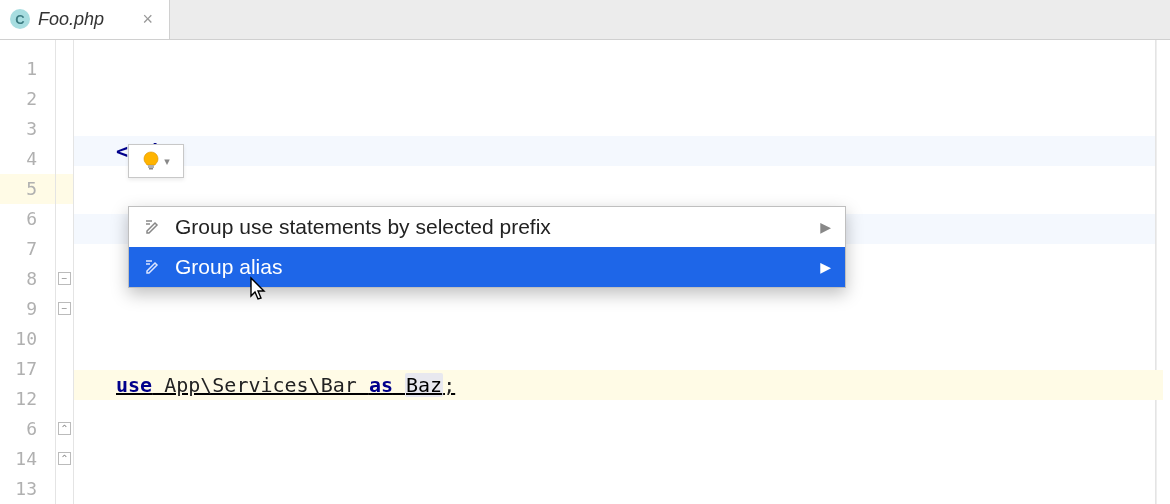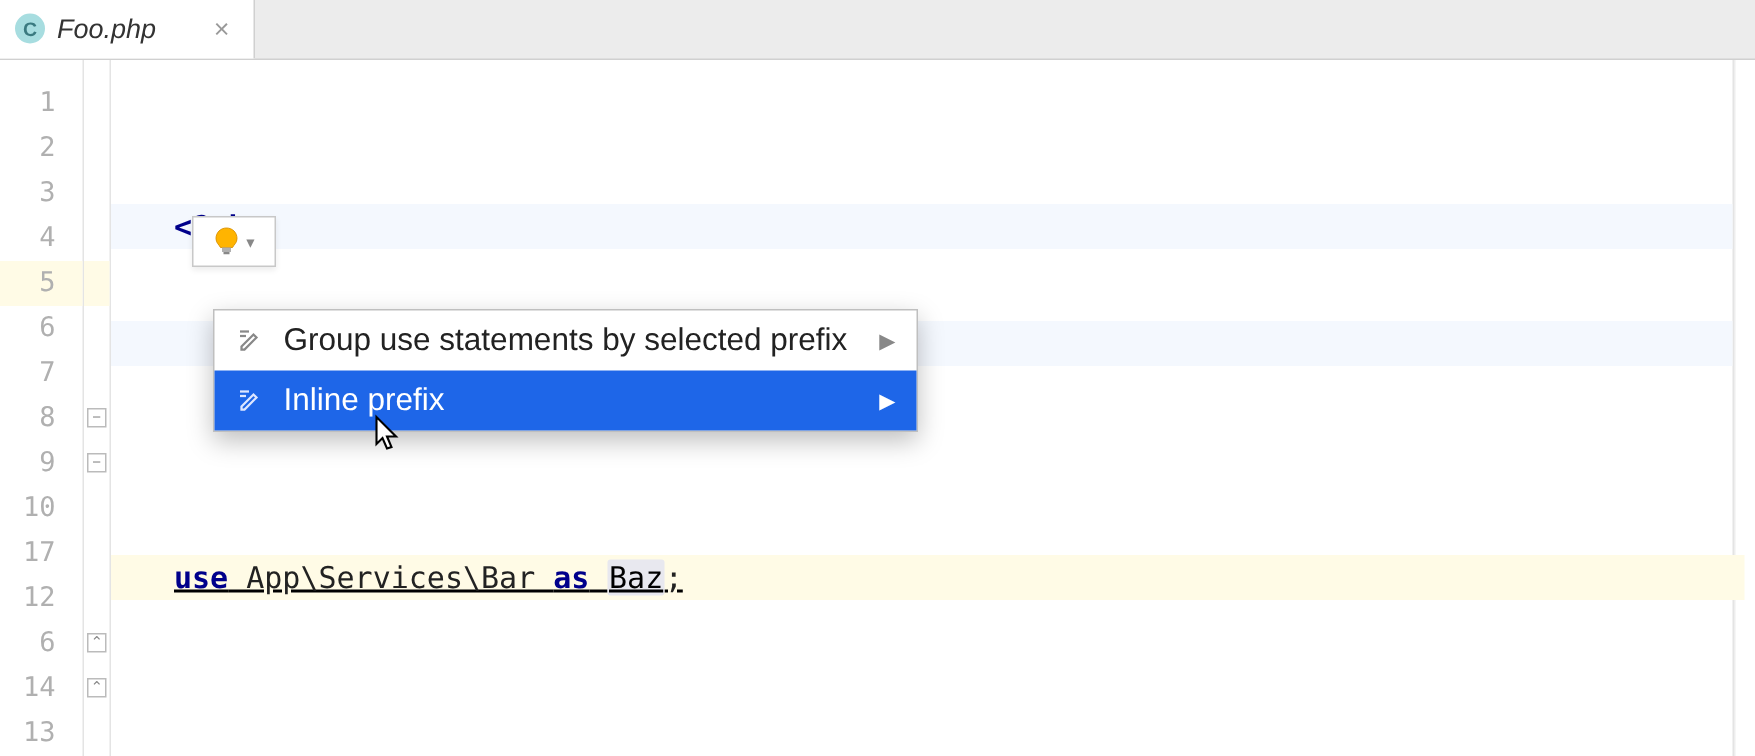--- a/index.html
+++ b/index.html
@@ -154,22 +154,22 @@
       align-items: center;
       justify-content: center;
       gap: 4px;
       z-index: 5;
     }
     .bulb svg { display:block; }
     .bulb .arrow { color:#888; font-size:11px; }
     
     .popup {
       position: absolute;
-      left: 142px; top: 206px;
-      width: 470px;
+      left: 128px; top: 206px;
+      width: 718px;
       background: #fff;
       border: 1px solid #bfbfbf;
       box-shadow: 0 6px 16px rgba(0,0,0,0.25);
       z-index: 10;
     }
     .popup .item {
       display: flex;
       align-items: center;
       height: 40px;
       padding: 0 14px 0 14px;
@@ -303,21 +303,21 @@
     <span class="chev" style="color:#888">▶</span>
   </div>
   <div class="item selected">
     <span class="mi-icon">
       <svg width="18" height="18" viewBox="0 0 18 18" fill="none">
         <path d="M3 13 L11 5 L13 7 L5 15 L3 15 Z" stroke="#dde6ff" stroke-width="1.5"></path>
         <line x1="2" y1="3" x2="8" y2="3" stroke="#dde6ff" stroke-width="1.5"></line>
         <line x1="2" y1="6" x2="6" y2="6" stroke="#dde6ff" stroke-width="1.5"></line>
       </svg>
     </span>
-    <span>Inline prefix</span>
+    <span>Group alias</span>
     <span class="chev">▶</span>
   </div>
 </div>
 
 <div class="cursor-img">
   <svg width="24" height="28" viewBox="0 0 24 28">
     <path d="M5 2 L5 20 L9 16 L12 23 L15 22 L12 15 L18 15 Z" fill="#fff" stroke="#000" stroke-width="1.4"></path>
   </svg>
 </div>
 

